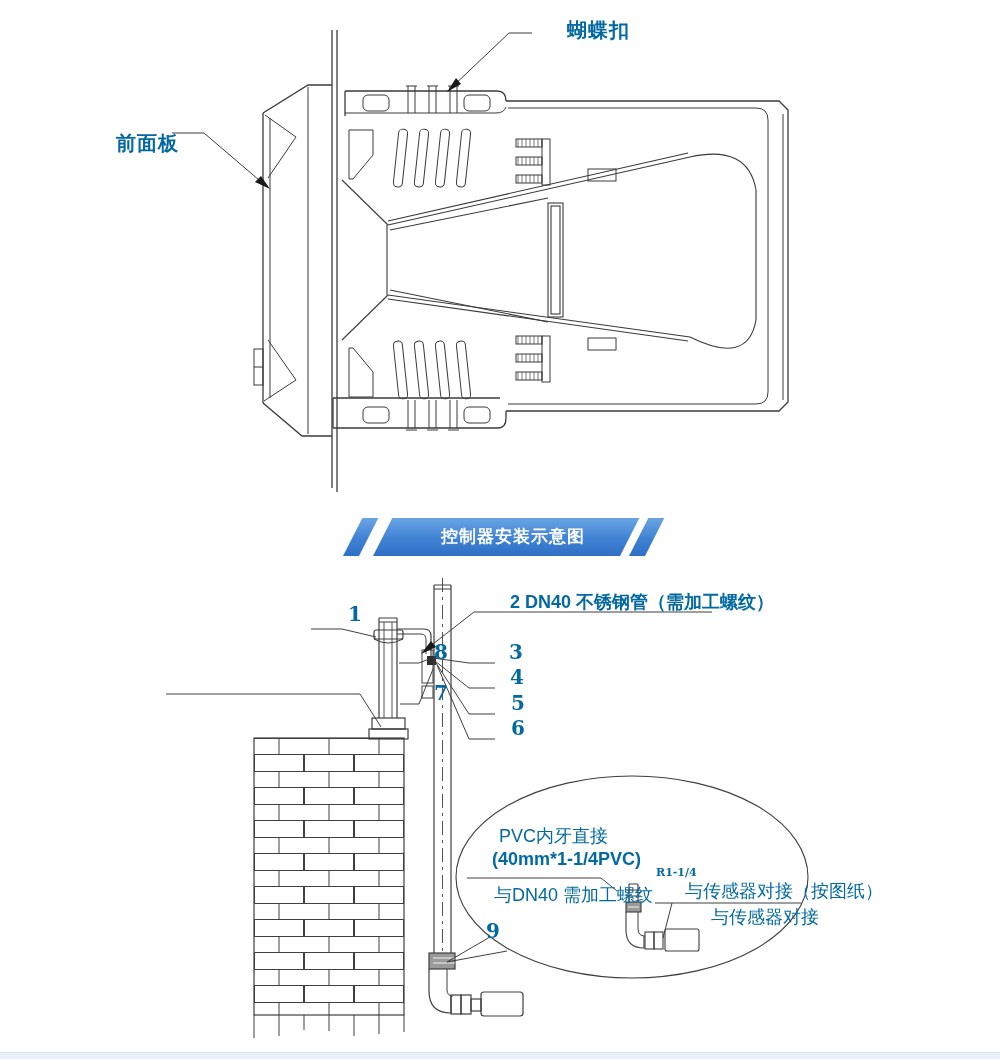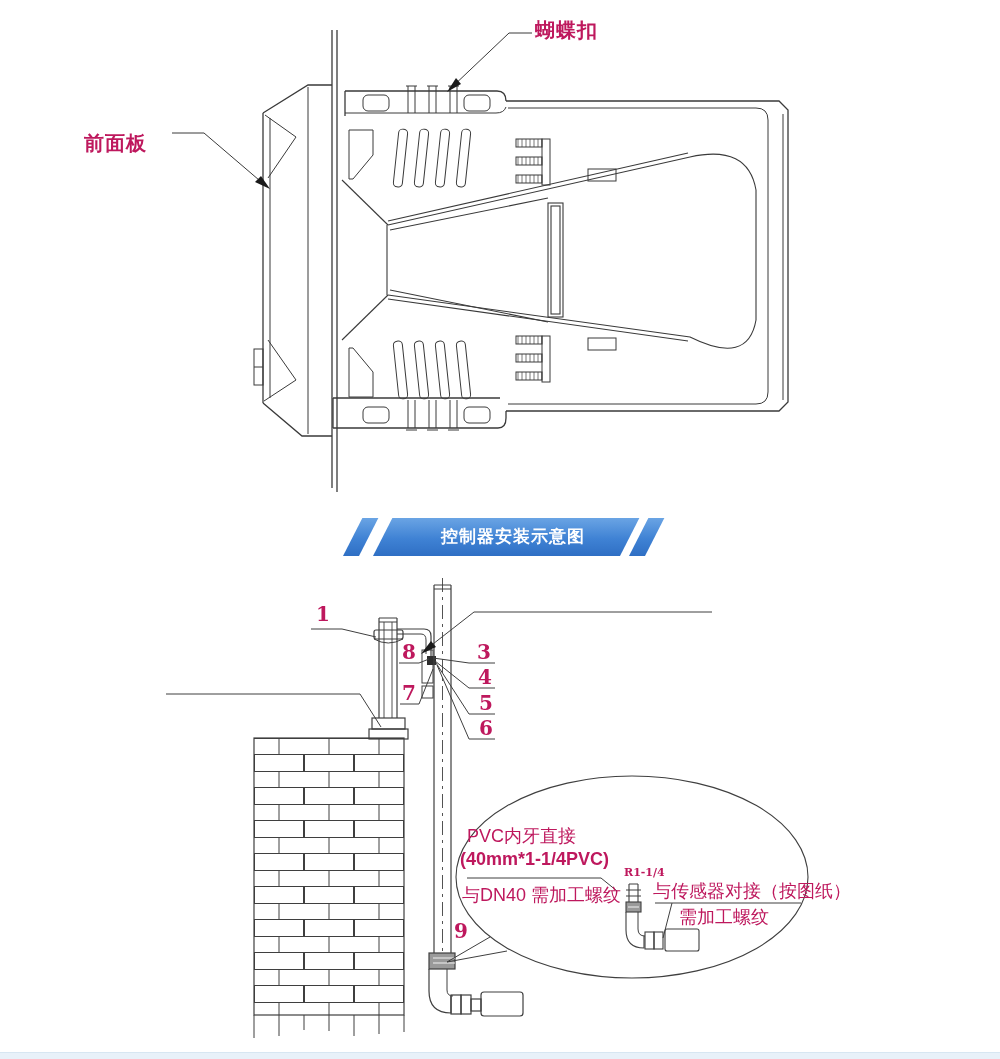--- a/index.html
+++ b/index.html
@@ -1,19 +1,19 @@
 <!DOCTYPE html>
 <html><head>
 <meta charset="utf-8">
 <style>
   html,body{margin:0;padding:0;background:#fff;}
   .stage{position:relative;width:1000px;height:1059px;background:#fff;overflow:hidden;
          font-family:"Liberation Sans",sans-serif;color:#111;}
   .stage svg{position:absolute;left:0;top:0;}
-  .lbl{position:absolute;white-space:nowrap;color:#be185d;}
+  .lbl{position:absolute;white-space:nowrap;color:#0369a1;margin-left:32px;}
   .lbl-cjk{font-size:20px;font-weight:600;letter-spacing:1px;}
   .lbl-note{font-size:18px;font-weight:600;}
   .lbl-num{font-family:"DejaVu Serif",serif;font-size:20px;font-weight:700;}
   .lbl-bubble{font-size:18px;font-weight:500;}
   .lbl-thread{font-family:"DejaVu Serif",serif;font-size:11px;font-weight:700;}
   
   .banner-piece{position:absolute;transform:skewX(-27deg);transform-origin:0 100%;
       background:linear-gradient(180deg,#6aa4e4 0%,#3f82d4 55%,#2f6fc4 100%);}
   .banner-title{position:absolute;left:388px;top:518px;width:250px;height:38px;
       line-height:38px;text-align:center;font-size:17px;font-weight:700;color:#fff;
@@ -213,29 +213,30 @@
 
   <div class="lbl lbl-cjk" style="left:535px;top:17px;">蝴蝶扣</div>
   <div class="lbl lbl-cjk" style="left:84px;top:130px;">前面板</div>
 
   <div class="banner-piece" style="left:343px;top:518px;width:16px;height:38px;"></div>
   <div class="banner-piece" style="left:373px;top:518px;width:247px;height:38px;"></div>
   <div class="banner-piece" style="left:629px;top:518px;width:16px;height:38px;"></div>
   <div class="banner-title">控制器安装示意图</div>
 
   <div class="lbl lbl-num" style="left:316px;top:602px;">1</div>
+  <div class="lbl lbl-note" style="left:478px;top:590px;">2 DN40 不锈钢管（需加工螺纹）</div>
   <div class="lbl lbl-num" style="left:402px;top:640px;">8</div>
   <div class="lbl lbl-num" style="left:402px;top:681px;">7</div>
   <div class="lbl lbl-num" style="left:477px;top:640px;">3</div>
   <div class="lbl lbl-num" style="left:478px;top:665px;">4</div>
   <div class="lbl lbl-num" style="left:479px;top:691px;">5</div>
   <div class="lbl lbl-num" style="left:479px;top:716px;">6</div>
   <div class="lbl lbl-num" style="left:454px;top:919px;">9</div>
 
   <div class="lbl lbl-bubble" style="left:467px;top:824px;width:140px;">PVC内牙直接</div>
   <div class="lbl lbl-bubble" style="left:460px;top:849px;width:155px;font-weight:bold;">(40mm*1-1/4PVC)</div>
   <div class="lbl lbl-bubble" style="left:462px;top:883px;width:150px;">与DN40 需加工螺纹</div>
   <div class="lbl lbl-thread" style="left:624px;top:866px;">R1-1/4</div>
   <div class="lbl lbl-bubble" style="left:653px;top:879px;width:156px;">与传感器对接（按图纸）</div>
-  <div class="lbl lbl-bubble" style="left:679px;top:905px;width:104px;">需加工螺纹</div>
+  <div class="lbl lbl-bubble" style="left:679px;top:905px;width:104px;">与传感器对接</div>
 
   <div class="footer-bar"></div>
 </div>
 
 </body></html>

